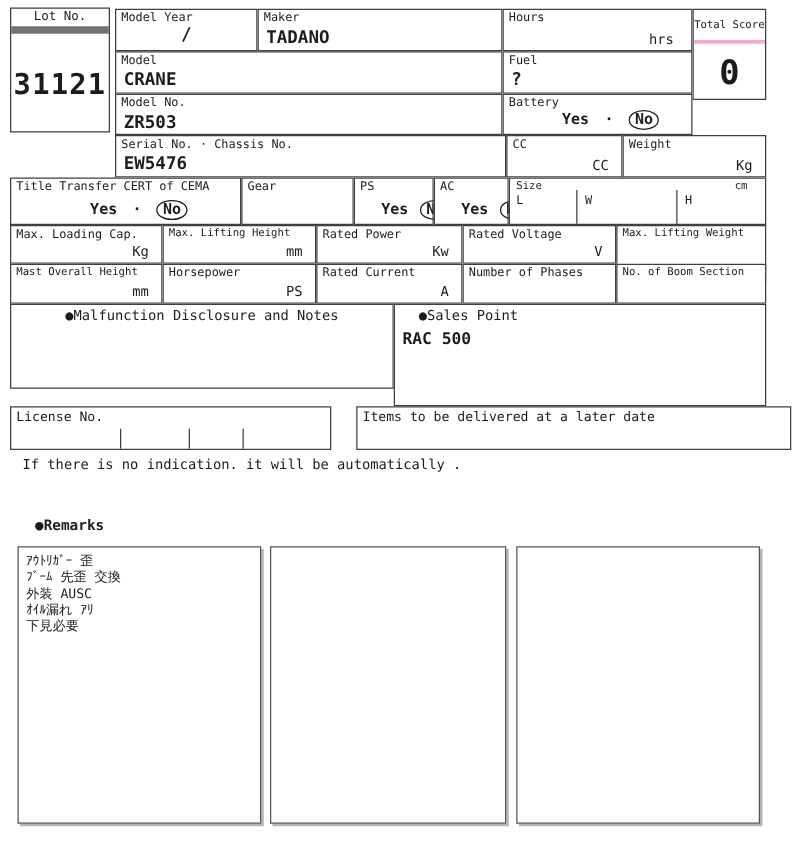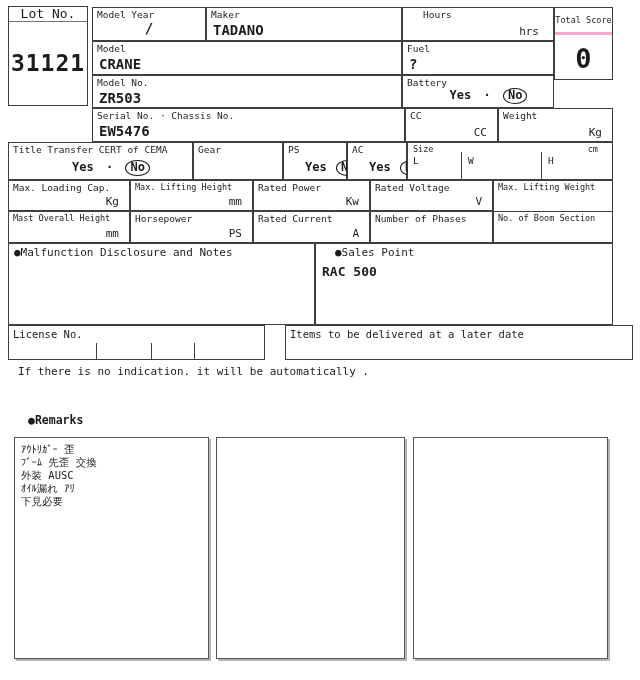--- a/index.html
+++ b/index.html
@@ -20,33 +20,33 @@
   .yesno{position:absolute;left:0;right:0;bottom:3px;text-align:center;font-size:12px;font-weight:bold;white-space:nowrap;margin-left:21px;}
   .circ{display:inline-block;border:1.5px solid #191919;border-radius:50%;padding:0 4px 1px 4px;line-height:1.05;}
   .vline{position:absolute;width:1.2px;background:#3f3f3f;}
   .bigval{display:flex;align-items:center;justify-content:center;}
   .shadowbox{box-shadow:2px 2px 0 rgba(90,90,90,0.45);border-width:1.3px;}
 </style>
 </head>
 <body>
 
 <div class="cell" style="left:8px;top:6px;width:80px;height:100px;">
-  <div style="border-bottom:1px solid #737373;height:14px;text-align:center;font-size:13px;line-height:14px;">Lot No.</div>
+  <div style="border-bottom:6px solid #737373;height:14px;text-align:center;font-size:10px;line-height:14px;">Lot No.</div>
   <div class="bigval" style="height:82px;font-size:23px;font-weight:bold;letter-spacing:1px;">31121</div>
 </div>
 
 <div class="cell" style="left:92px;top:7px;width:114px;height:34px;">
   <div class="lbl">Model Year</div>
   <div class="val" style="text-align:center;margin-top:-2px;">/</div>
 </div>
 <div class="cell" style="left:206px;top:7px;width:196px;height:34px;">
   <div class="lbl">Maker</div>
   <div class="val">TADANO</div>
 </div>
-<div class="cell" style="left:402px;top:7px;width:152px;height:34px;padding-left:16px;">
+<div class="cell" style="left:402px;top:7px;width:152px;height:34px;">
   <div class="lbl">Hours</div>
   <div class="unit" style="right:14px;">hrs</div>
 </div>
 
 <div class="cell" style="left:554px;top:7px;width:59px;height:73px;">
   <div style="border-bottom:3px solid #f9a8d4;height:24px;text-align:center;font-size:8.5px;line-height:24px;">Total Score</div>
   <div class="bigval" style="height:46px;font-size:27px;font-weight:bold;">0</div>
 </div>
 
 <div class="cell" style="left:92px;top:41px;width:310px;height:34px;">
@@ -152,21 +152,21 @@
   <div class="lbl">Rated Current</div>
   <div class="unit">A</div>
 </div>
 <div class="cell" style="left:370px;top:211px;width:123px;height:32px;">
   <div class="lbl">Number of Phases</div>
 </div>
 <div class="cell" style="left:493px;top:211px;width:120px;height:32px;">
   <div class="lbl lbl-sm">No. of Boom Section</div>
 </div>
 
-<div class="cell" style="left:8px;top:243px;width:307px;height:82px;">
+<div class="cell" style="left:8px;top:243px;width:307px;height:68px;text-align:center;">
   <div class="lbl" style="font-size:11px;padding:3px 5px;">●Malfunction Disclosure and Notes</div>
 </div>
 <div class="cell" style="left:315px;top:243px;width:298px;height:82px;">
   <div class="lbl" style="font-size:11px;padding:3px 19px;">●Sales Point</div>
   <div class="val" style="font-size:13px;margin-top:2px;">RAC 500</div>
 </div>
 
 <div class="cell" style="left:8px;top:325px;width:257px;height:35px;">
   <div class="lbl" style="font-size:10.5px;">License No.</div>
   <div class="vline" style="left:87px;top:17px;bottom:0;"></div>

